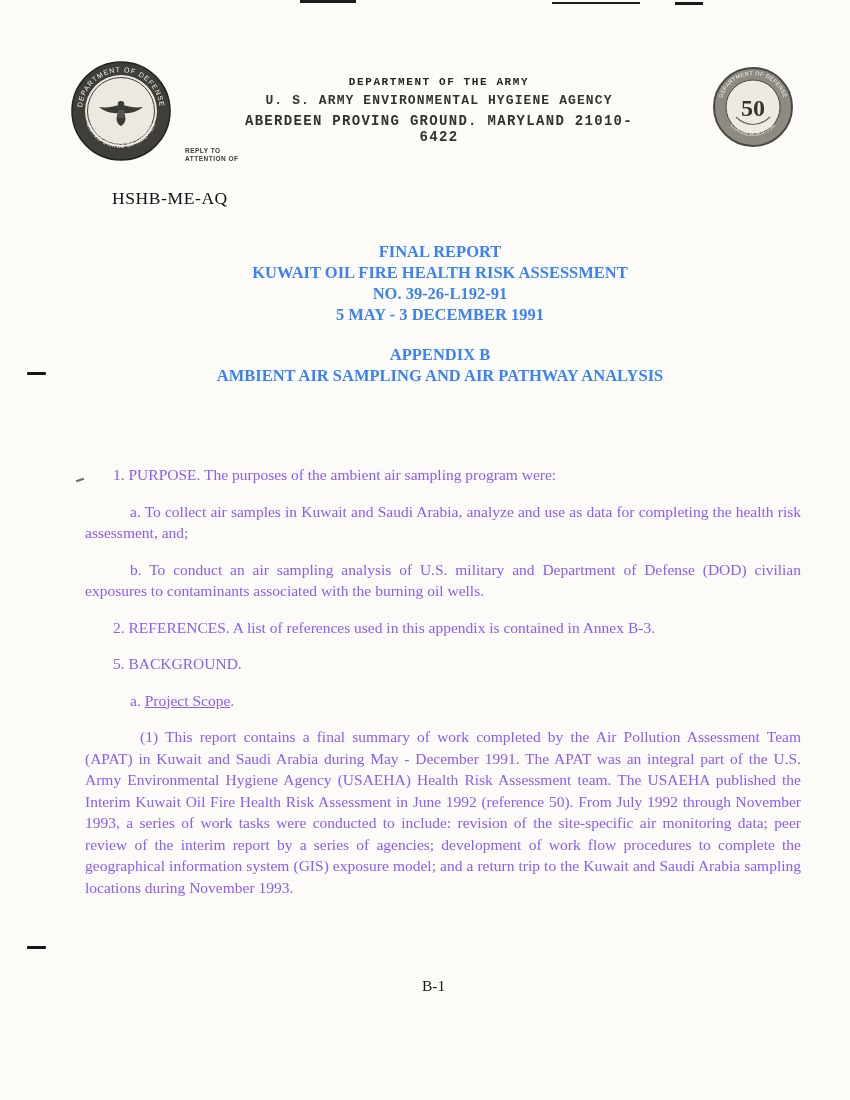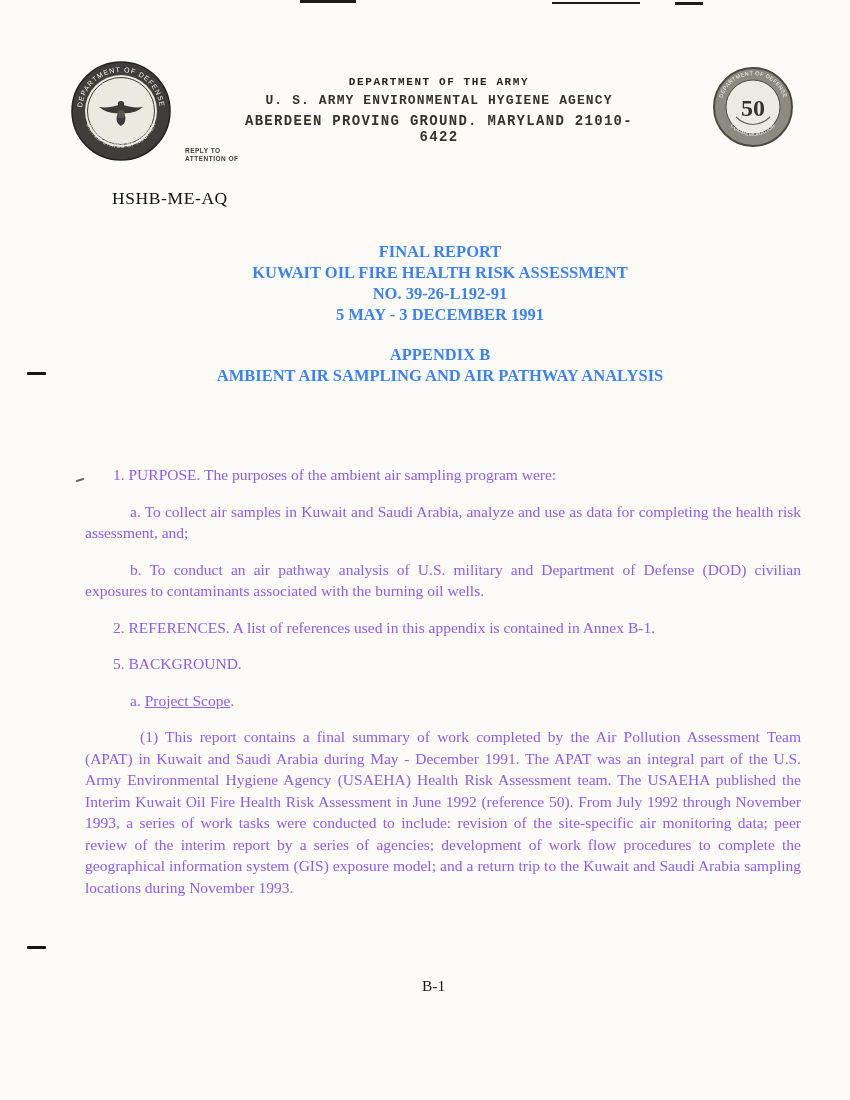--- a/index.html
+++ b/index.html
@@ -132,22 +132,22 @@
     <div>NO. 39-26-L192-91</div>
     <div>5 MAY - 3 DECEMBER 1991</div>
     <div class="gap"></div>
     <div>APPENDIX B</div>
     <div>AMBIENT AIR SAMPLING AND AIR PATHWAY ANALYSIS</div>
   </div>
 
   <div class="bodytext">
     <p class="ind-num">1. PURPOSE.  The purposes of the ambient air sampling program were:</p>
     <p class="ind-sub">a.  To collect air samples in Kuwait and Saudi Arabia, analyze and use as data for completing the health risk assessment, and;</p>
-    <p class="ind-sub">b.  To conduct an air pathway analysis of U.S. military and Department of Defense (DOD) civilian exposures to contaminants associated with the burning oil wells.</p>
-    <p class="ind-num">2. REFERENCES.  A list of references used in this appendix is contained in Annex B-1.</p>
+    <p class="ind-sub">b.  To conduct an air sampling analysis of U.S. military and Department of Defense (DOD) civilian exposures to contaminants associated with the burning oil wells.</p>
+    <p class="ind-num">2. REFERENCES.  A list of references used in this appendix is contained in Annex B-3.</p>
     <p class="ind-num mt">5. BACKGROUND.</p>
     <p class="ind-sub mt"><span>a.  </span><span class="u">Project Scope</span><span>.</span></p>
     <p class="ind-par mt">(1)  This report contains a final summary of work completed by the Air Pollution Assessment Team (APAT) in Kuwait and Saudi Arabia during May - December 1991.  The APAT was an integral part of the U.S. Army Environmental Hygiene Agency (USAEHA) Health Risk Assessment team.  The USAEHA published the Interim Kuwait Oil Fire Health Risk Assessment in June 1992 (reference 50).  From July 1992 through November 1993, a series of work tasks were conducted to include:  revision of the site-specific air monitoring data; peer review of the interim report by a series of agencies; development of work flow procedures to complete the geographical information system (GIS) exposure model; and a return trip to the Kuwait and Saudi Arabia sampling locations during November 1993.</p>
   </div>
 
   <div class="pageno">B-1</div>
 
 </div>
 
 </body></html>

